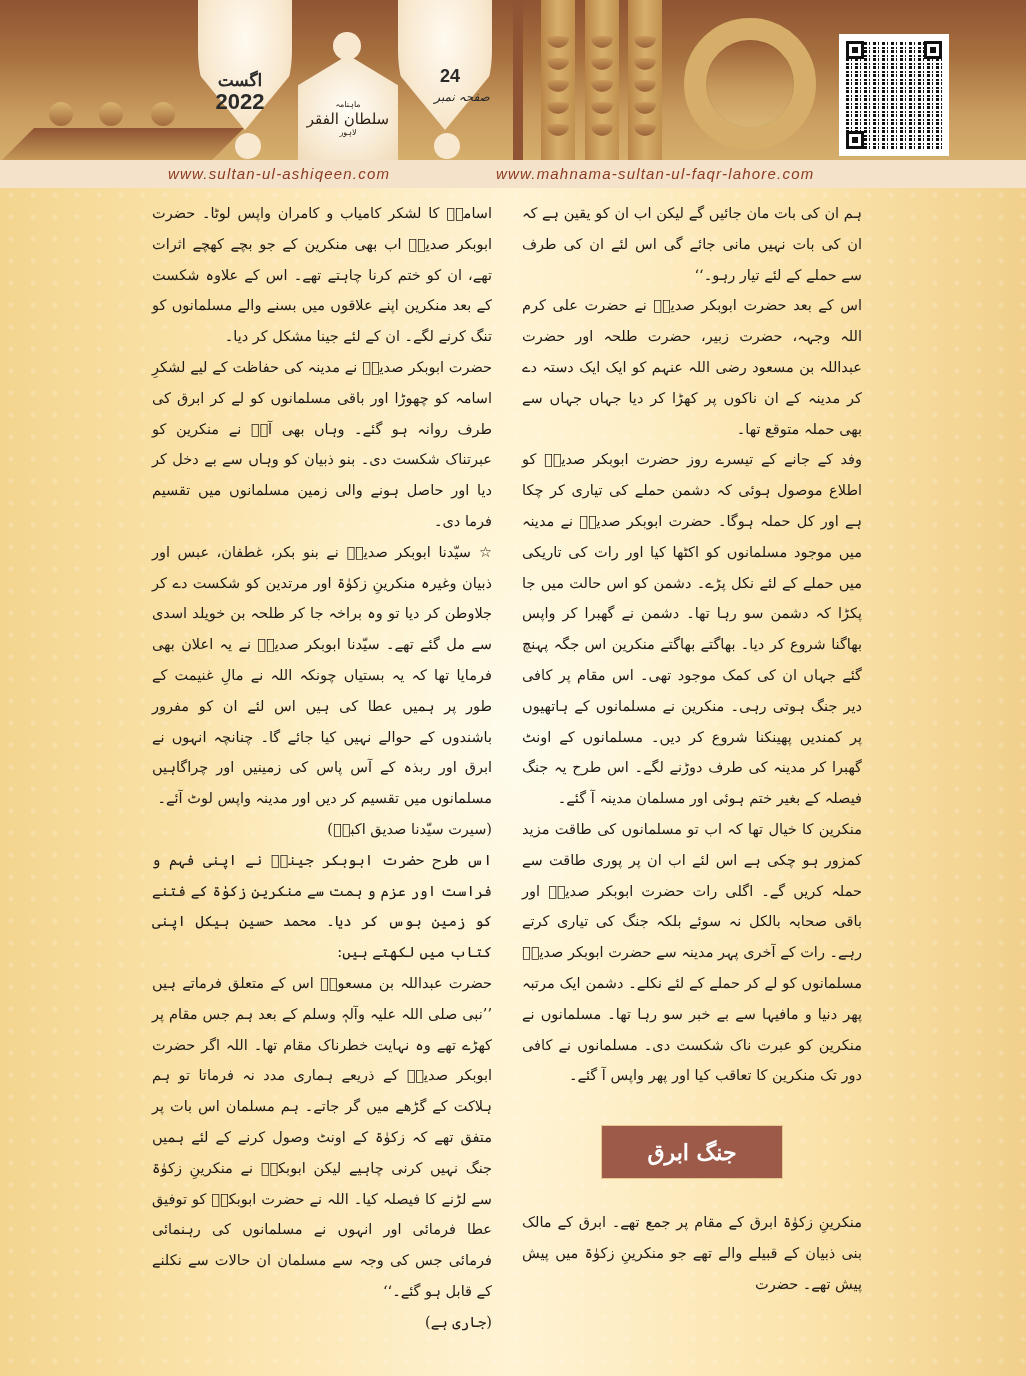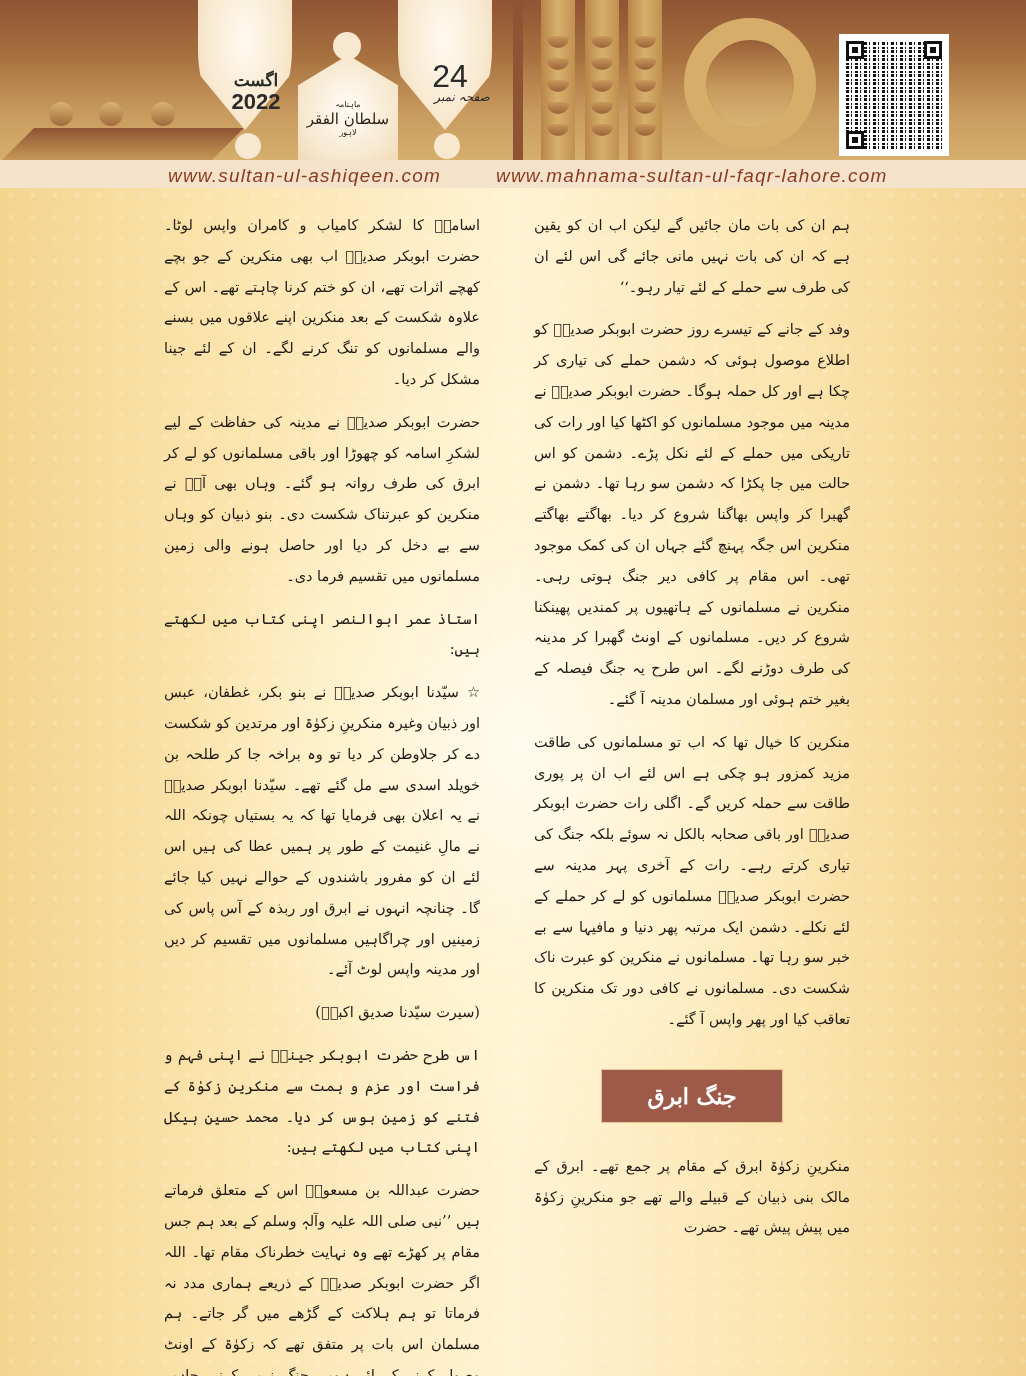--- a/index.html
+++ b/index.html
@@ -49,29 +49,29 @@
     .arch {
       position: absolute; left: 298px; top: 55px; width: 100px; height: 108px;
       background: radial-gradient(ellipse at 50% 50%, #fffdf7 0%, #f6e6cc 70%, #efd8b5 100%);
       clip-path: polygon(50% 0, 100% 28%, 100% 100%, 0 100%, 0 28%);
     }
     .arch-bead {
       position: absolute; left: 333px; top: 32px; width: 28px; height: 28px; border-radius: 50%;
       background: #f8e8d0;
     }
     .date-box {
-      position: absolute; left: 216px; top: 70px; width: 80px; text-align: center;
+      position: absolute; left: 200px; top: 70px; width: 80px; text-align: center;
       color: #2a2a2a; font-weight: bold;
     }
     .date-month { font-family: "DejaVu Serif", serif; font-size: 17px; line-height: 20px; }
     .date-year { font-family: "Liberation Sans", sans-serif; font-size: 22px; line-height: 24px; }
     .page-no-box {
       position: absolute; left: 400px; top: 62px; width: 100px; text-align: center; color: #2a2a2a;
     }
-    .page-no { font-family: "Liberation Sans", sans-serif; font-weight: normal; font-size: 32px; line-height: 28px; }
+    .page-no { font-family: "Liberation Sans", sans-serif; font-weight: bold; font-size: 18px; line-height: 28px; }
     .page-no-label { font-family: "DejaVu Serif", serif; font-size: 12px; font-style: italic; line-height: 14px; margin-left: 24px; }
     .logo {
       position: absolute; left: 300px; top: 100px; width: 96px; text-align: center;
       font-family: "DejaVu Serif", serif; color: #2a1c10;
     }
     .logo-main { font-size: 15px; font-weight: normal; line-height: 18px; }
     .logo-sub { font-size: 8px; line-height: 10px; }
     .pillar {
       position: absolute; top: 0; width: 34px; height: 160px;
       background: linear-gradient(90deg, #b98548 0%, #d7b06c 50%, #c0904f 100%);
@@ -105,33 +105,33 @@
     }
     .qr-finder {
       position: absolute; width: 18px; height: 18px; border: 3px solid #111; background: #fff;
     }
     .qr-finder::after { content: ""; position: absolute; left: 3px; top: 3px; width: 6px; height: 6px; background: #111; }
 
     .url-bar {
       position: absolute; left: 0; top: 160px; width: 1026px; height: 28px;
       background: #f5e2cb;
       font-family: "Liberation Sans", sans-serif; font-style: italic;
-      color: #8a3b22; font-size: 19px; letter-spacing: 1.2px;
+      color: #8a3b22; font-size: 15px; letter-spacing: 1.2px;
     }
     .url-left { position: absolute; left: 168px; top: 5px; }
     .url-right { position: absolute; left: 496px; top: 5px; }
 
     
     .col {
       position: absolute; top: 198px; width: 340px;
       direction: rtl; text-align: justify;
       font-family: "DejaVu Serif", serif; font-size: 14.5px; line-height: 30.8px;
       color: #1f1a15;
     }
-    .col p { margin: 12px; }
+    .col p { margin: 0; }
     .col-right { left: 522px; }
     .col-left { left: 152px; }
     .col .ralign { text-align: right; }
     .heading-box {
       margin: 34px auto 28px auto; width: 182px; height: 54px;
       background: #9d5a49;
       border: 1px solid #e6c98f;
       color: #fff; text-align: center;
       font-size: 22px; line-height: 52px; font-weight: bold;
     }
@@ -208,30 +208,30 @@
   </div>
 </div>
 
 <div class="url-bar">
   <span class="url-left">www.sultan-ul-ashiqeen.com</span>
   <span class="url-right">www.mahnama-sultan-ul-faqr-lahore.com</span>
 </div>
 
 <div class="col col-right">
   <p>ہم ان کی بات مان جائیں گے لیکن اب ان کو یقین ہے کہ ان کی بات نہیں مانی جائے گی اس لئے ان کی طرف سے حملے کے لئے تیار رہو۔‘‘</p>
+  <p>اس کے بعد حضرت ابوبکر صدیقؓ نے حضرت علی کرم اللہ وجہہ، حضرت زبیر، حضرت طلحہ اور حضرت عبداللہ بن مسعود رضی اللہ عنہم کو ایک ایک دستہ دے کر مدینہ کے ان ناکوں پر کھڑا کر دیا جہاں جہاں سے بھی حملہ متوقع تھا۔</p>
   <p>وفد کے جانے کے تیسرے روز حضرت ابوبکر صدیقؓ کو اطلاع موصول ہوئی کہ دشمن حملے کی تیاری کر چکا ہے اور کل حملہ ہوگا۔ حضرت ابوبکر صدیقؓ نے مدینہ میں موجود مسلمانوں کو اکٹھا کیا اور رات کی تاریکی میں حملے کے لئے نکل پڑے۔ دشمن کو اس حالت میں جا پکڑا کہ دشمن سو رہا تھا۔ دشمن نے گھبرا کر واپس بھاگنا شروع کر دیا۔ بھاگتے بھاگتے منکرین اس جگہ پہنچ گئے جہاں ان کی کمک موجود تھی۔ اس مقام پر کافی دیر جنگ ہوتی رہی۔ منکرین نے مسلمانوں کے ہاتھیوں پر کمندیں پھینکنا شروع کر دیں۔ مسلمانوں کے اونٹ گھبرا کر مدینہ کی طرف دوڑنے لگے۔ اس طرح یہ جنگ فیصلہ کے بغیر ختم ہوئی اور مسلمان مدینہ آ گئے۔</p>
   <p>منکرین کا خیال تھا کہ اب تو مسلمانوں کی طاقت مزید کمزور ہو چکی ہے اس لئے اب ان پر پوری طاقت سے حملہ کریں گے۔ اگلی رات حضرت ابوبکر صدیقؓ اور باقی صحابہ بالکل نہ سوئے بلکہ جنگ کی تیاری کرتے رہے۔ رات کے آخری پہر مدینہ سے حضرت ابوبکر صدیقؓ مسلمانوں کو لے کر حملے کے لئے نکلے۔ دشمن ایک مرتبہ پھر دنیا و مافیہا سے بے خبر سو رہا تھا۔ مسلمانوں نے منکرین کو عبرت ناک شکست دی۔ مسلمانوں نے کافی دور تک منکرین کا تعاقب کیا اور پھر واپس آ گئے۔</p>
   <div class="heading-box">جنگ ابرق</div>
   <p>منکرینِ زکوٰۃ ابرق کے مقام پر جمع تھے۔ ابرق کے مالک بنی ذبیان کے قبیلے والے تھے جو منکرینِ زکوٰۃ میں پیش پیش تھے۔ حضرت</p>
 </div>
 
 <div class="col col-left">
   <p>اسامہؓ کا لشکر کامیاب و کامران واپس لوٹا۔ حضرت ابوبکر صدیقؓ اب بھی منکرین کے جو بچے کھچے اثرات تھے، ان کو ختم کرنا چاہتے تھے۔ اس کے علاوہ شکست کے بعد منکرین اپنے علاقوں میں بسنے والے مسلمانوں کو تنگ کرنے لگے۔ ان کے لئے جینا مشکل کر دیا۔</p>
   <p>حضرت ابوبکر صدیقؓ نے مدینہ کی حفاظت کے لیے لشکرِ اسامہ کو چھوڑا اور باقی مسلمانوں کو لے کر ابرق کی طرف روانہ ہو گئے۔ وہاں بھی آپؓ نے منکرین کو عبرتناک شکست دی۔ بنو ذبیان کو وہاں سے بے دخل کر دیا اور حاصل ہونے والی زمین مسلمانوں میں تقسیم فرما دی۔</p>
-  <p>استاذ عمر ابوالنصر اپنی کتاب میں لکھتے ہیں:</p>
   <p>
     <span class="star">☆</span><span>سیّدنا ابوبکر صدیقؓ نے بنو بکر، غطفان، عبس اور ذبیان وغیرہ منکرینِ زکوٰۃ اور مرتدین کو شکست دے کر جلاوطن کر دیا تو وہ براخہ جا کر طلحہ بن خویلد اسدی سے مل گئے تھے۔ سیّدنا ابوبکر صدیقؓ نے یہ اعلان بھی فرمایا تھا کہ یہ بستیاں چونکہ اللہ نے مالِ غنیمت کے طور پر ہمیں عطا کی ہیں اس لئے ان کو مفرور باشندوں کے حوالے نہیں کیا جائے گا۔ چنانچہ انہوں نے ابرق اور ربذہ کے آس پاس کی زمینیں اور چراگاہیں مسلمانوں میں تقسیم کر دیں اور مدینہ واپس لوٹ آئے۔</span>
   </p>
   <p class="ralign">(سیرت سیّدنا صدیق اکبرؓ)</p>
   <p>اس طرح حضرت ابوبکر جیناؓ نے اپنی فہم و فراست اور عزم و ہمت سے منکرینِ زکوٰۃ کے فتنے کو زمین بوس کر دیا۔ محمد حسین ہیکل اپنی کتاب میں لکھتے ہیں:</p>
   <p>حضرت عبداللہ بن مسعودؓ اس کے متعلق فرماتے ہیں ’’نبی صلی اللہ علیہ وآلہٖ وسلم کے بعد ہم جس مقام پر کھڑے تھے وہ نہایت خطرناک مقام تھا۔ اللہ اگر حضرت ابوبکر صدیقؓ کے ذریعے ہماری مدد نہ فرماتا تو ہم ہلاکت کے گڑھے میں گر جاتے۔ ہم مسلمان اس بات پر متفق تھے کہ زکوٰۃ کے اونٹ وصول کرنے کے لئے ہمیں جنگ نہیں کرنی چاہیے لیکن ابوبکرؓ نے منکرینِ زکوٰۃ سے لڑنے کا فیصلہ کیا۔ اللہ نے حضرت ابوبکرؓ کو توفیق عطا فرمائی اور انہوں نے مسلمانوں کی رہنمائی فرمائی جس کی وجہ سے مسلمان ان حالات سے نکلنے کے قابل ہو گئے۔‘‘</p>
   <p class="ralign">(جاری ہے)</p>
 </div>
 
 </body></html>

